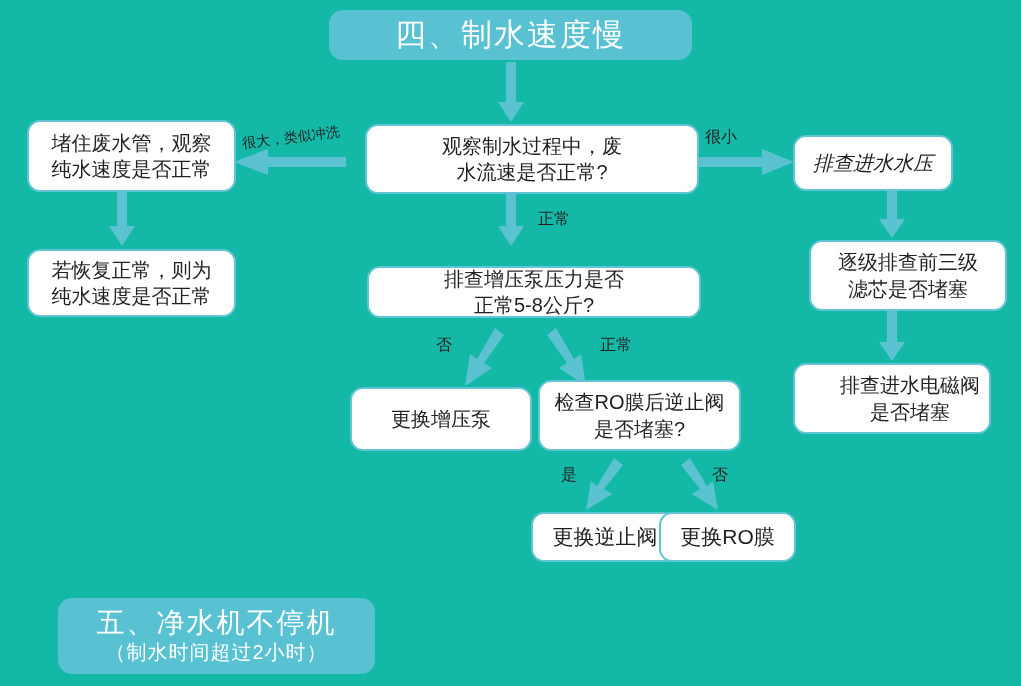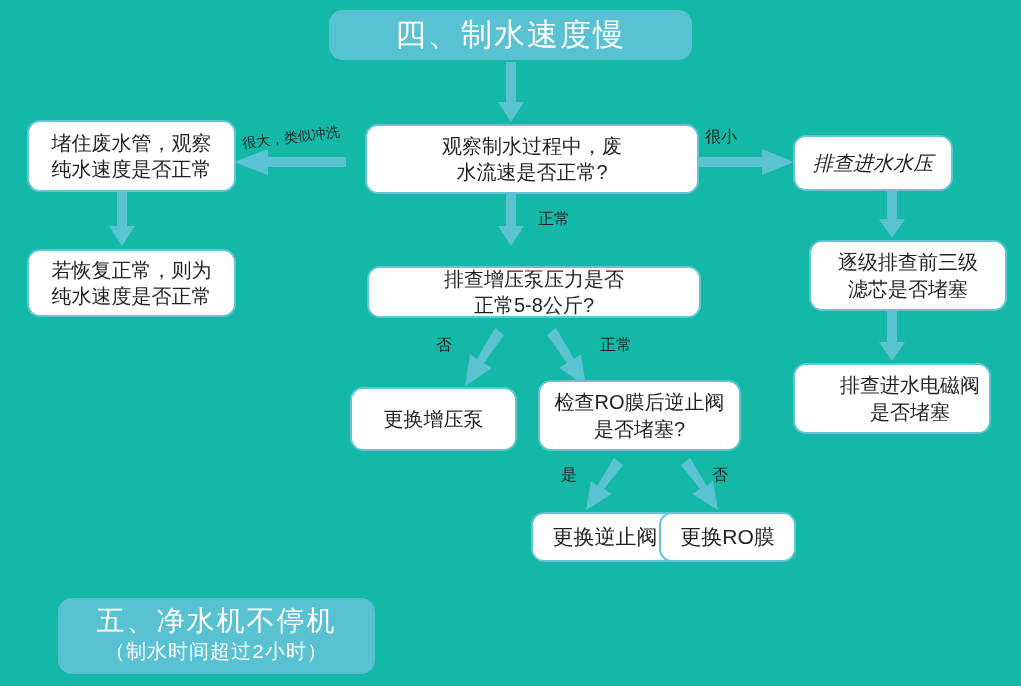--- a/index.html
+++ b/index.html
@@ -42,21 +42,20 @@
     letter-spacing: 1px;
     text-align: right;
   }
   #banner-top {
     left: 329px; top: 10px; width: 363px; height: 50px;
   }
   #banner-top .b-main { font-size: 31px; }
   #banner-bottom {
     left: 58px; top: 598px; width: 317px; height: 74px;
     padding-bottom: 2px;
-    font-family: Liberation Mono, monospace;
   }
   #banner-bottom .b-main { font-size: 28px; line-height: 1.25; }
   #banner-bottom .b-sub  { font-size: 20px; line-height: 1.25; }
 
   
   .node {
     position: absolute;
     box-sizing: border-box;
     border: 2px solid #62C4D4;
     border-radius: 13px;
@@ -192,21 +191,21 @@
 
   <div class="node" style="left:793px; top:240px; width:198px; height:71px;margin-left:16px;">逐级排查前三级
 滤芯是否堵塞</div>
 
   <div class="node" style="left:793px; top:363px; width:198px; height:71px;padding-left:42px;">排查进水电磁阀
 是否堵塞</div>
 
   <div class="node" style="left:345px; top:266px; width:334px; height:52px;margin-left:22px;">排查增压泵压力是否
 正常5-8公斤?</div>
 
-  <div class="node" style="left:350px; top:387px; width:167px; height:64px;">更换增压泵</div>
+  <div class="node" style="left:350px; top:387px; width:182px; height:64px;">更换增压泵</div>
 
   <div class="node" style="left:538px; top:380px; width:203px; height:71px;">检查RO膜后逆止阀
 是否堵塞?</div>
 
   <div class="node" style="left:505px; top:512px; width:148px; height:50px; font-size:21px;margin-left:26px;">更换逆止阀</div>
 
   <div class="node" style="left:659px; top:512px; width:137px; height:50px; font-size:21px;">更换RO膜</div>
 
   <div class="banner" id="banner-bottom">
     <span class="b-main">五、净水机不停机</span>

